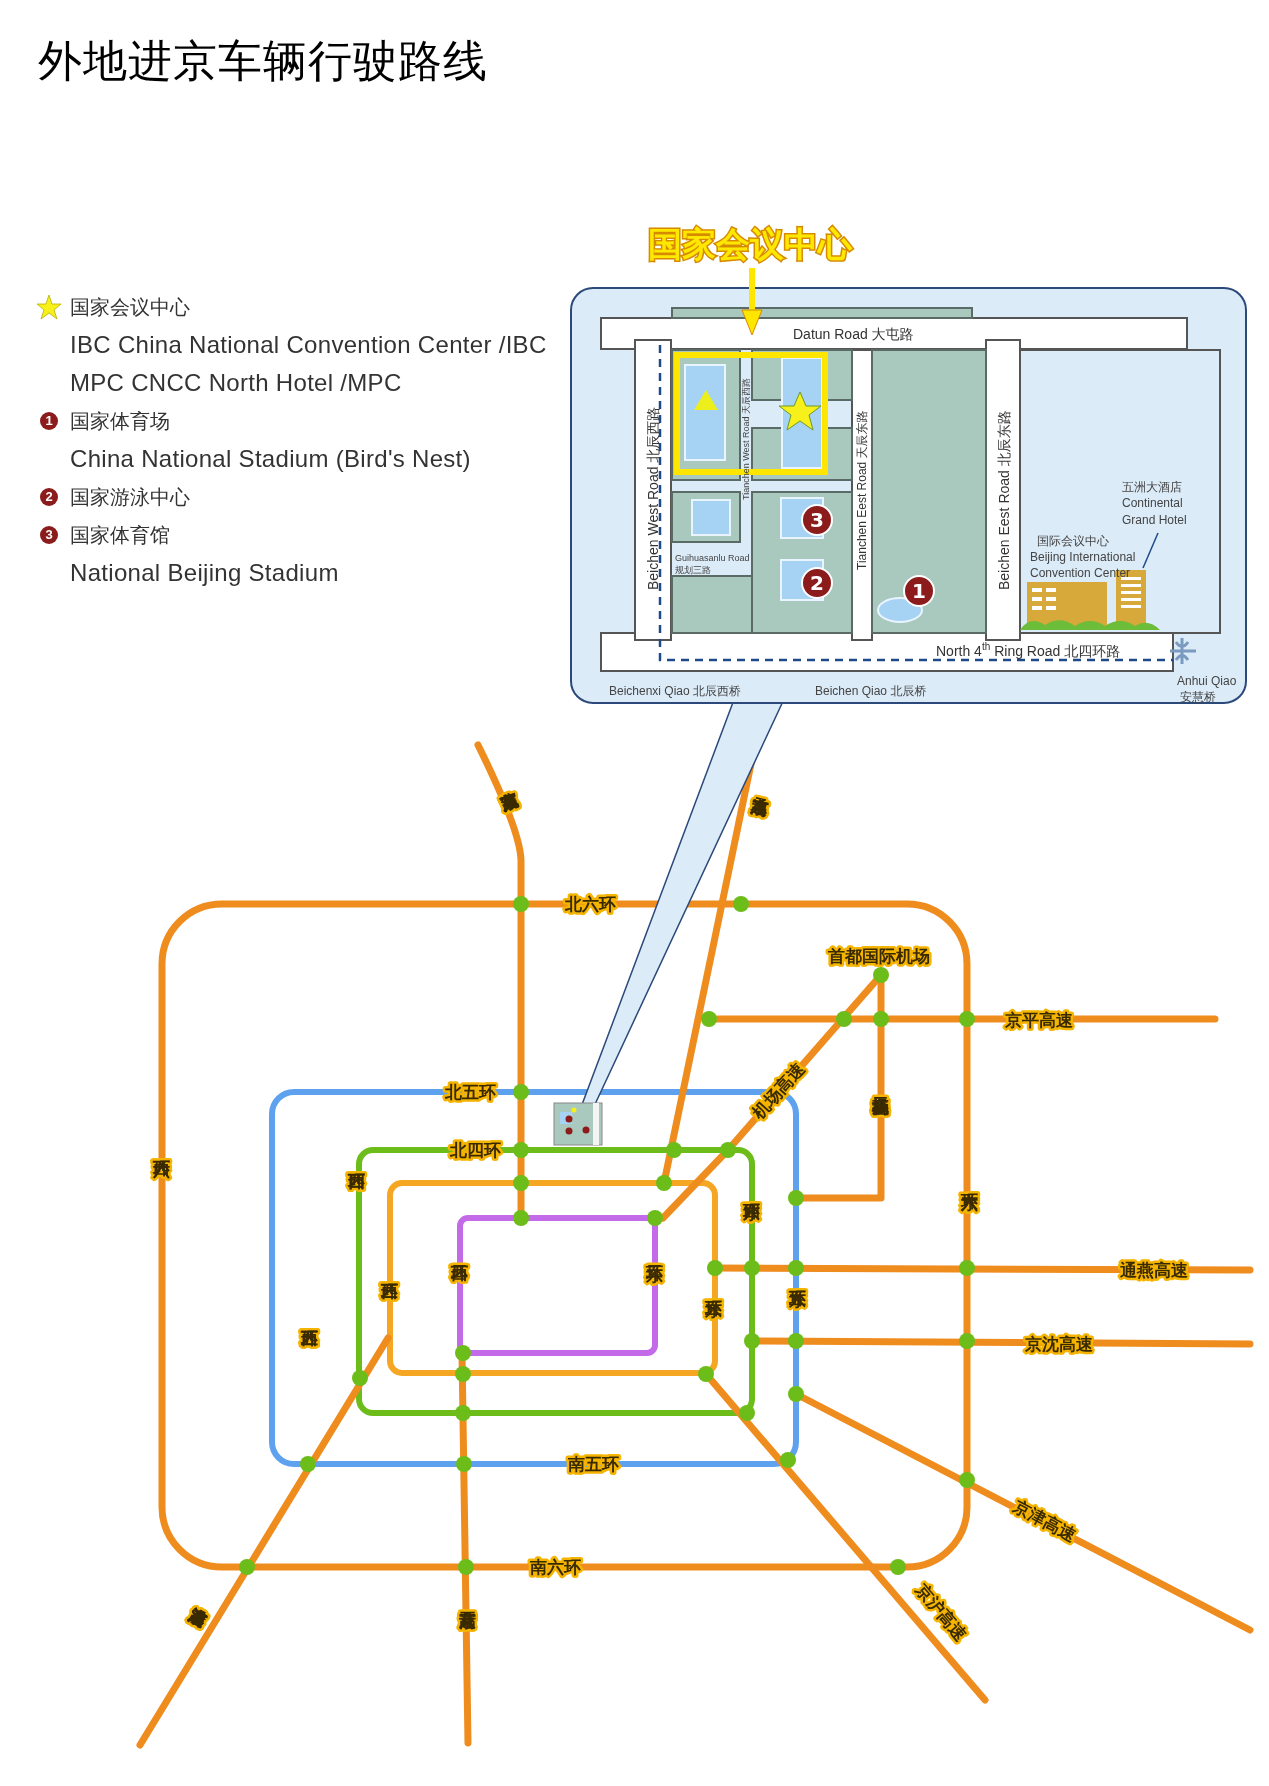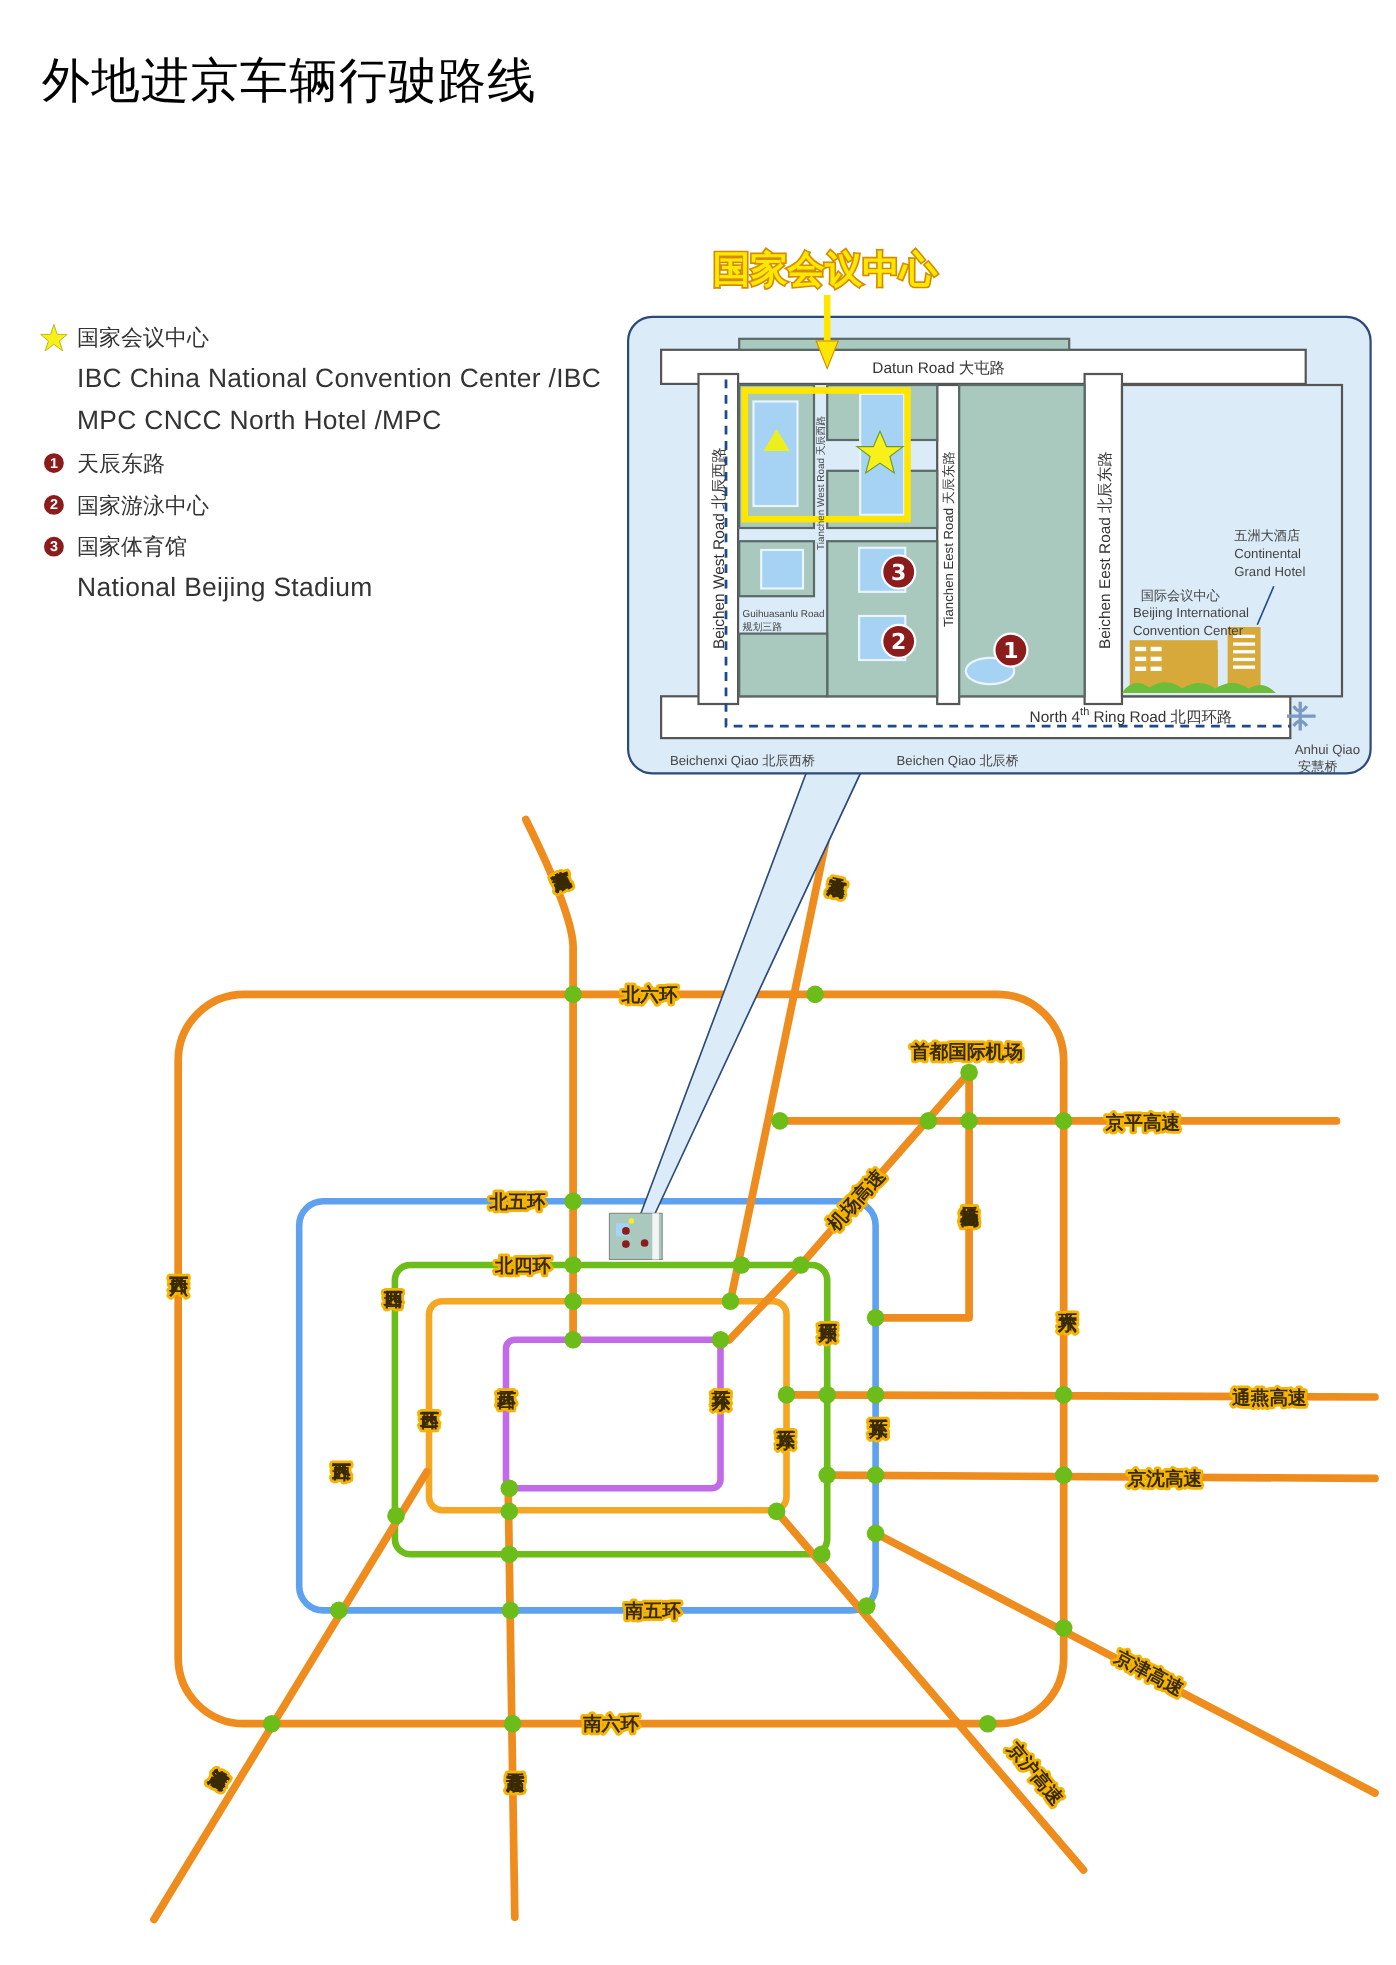--- a/index.html
+++ b/index.html
@@ -1,17 +1,17 @@
 <!DOCTYPE html>
 <html><head>
 <meta charset="utf-8">
 <style>
   html,body{margin:0;padding:0;background:#fff;}
   body{width:1269px;height:1786px;position:relative;overflow:hidden;font-family:"DejaVu Sans","Liberation Sans",sans-serif;}
-  .page-title{position:absolute;left:38px;top:44px;font-family:"DejaVu Serif","Liberation Serif",serif;font-size:44px;color:#000;letter-spacing:1px;}
+  .page-title{position:absolute;left:38px;top:32px;font-family:"DejaVu Serif","Liberation Serif",serif;font-size:44px;color:#000;letter-spacing:1px;}
   .legend{position:absolute;left:34px;top:288px;width:520px;color:#333;}
   .legend-row{position:relative;height:38px;line-height:38px;font-size:20px;}
   .legend-row.en{padding-left:36px;font-family:"Liberation Sans",sans-serif;font-size:24px;letter-spacing:.3px;}
   .legend-row.zh{padding-left:36px;}
   .legend-row .sym{position:absolute;left:0;top:0;width:30px;height:38px;display:flex;align-items:center;justify-content:center;}
   .num-badge{width:18px;height:18px;border-radius:50%;background:#8c1c1c;color:#fff;font-size:13px;font-weight:bold;line-height:18px;text-align:center;font-family:"Liberation Sans",sans-serif;}
   svg text{font-family:"DejaVu Sans","Liberation Sans",sans-serif;}
   .map{position:absolute;left:0;top:0;}
   .lbl{font-family:"DejaVu Serif","Liberation Serif",serif;font-weight:bold;font-size:17px;fill:#3a2a00;paint-order:stroke;stroke:#f5b400;stroke-width:5px;stroke-linejoin:round;}
   .callout-title{font-family:"DejaVu Sans",sans-serif;font-weight:bold;font-size:34px;fill:#ffe800;stroke:#d68a00;stroke-width:3px;paint-order:stroke;}
@@ -31,22 +31,23 @@
         </svg>
       </span>
     <span>国家会议中心</span>
   </div>
   <div class="legend-row en">IBC  China National Convention Center /IBC</div>
   <div class="legend-row en">MPC   CNCC North Hotel /MPC</div>
   <div class="legend-row zh">
     <span class="sym">
         <span class="num-badge">1</span>
       </span>
-    <span>天辰东路</span>
-  </div>
+    <span>国家体育场</span>
+  </div>
+  <div class="legend-row en">China National Stadium (Bird's Nest)</div>
   <div class="legend-row zh">
     <span class="sym">
         <span class="num-badge">2</span>
       </span>
     <span>国家游泳中心</span>
   </div>
   <div class="legend-row zh">
     <span class="sym">
         <span class="num-badge">3</span>
       </span>

